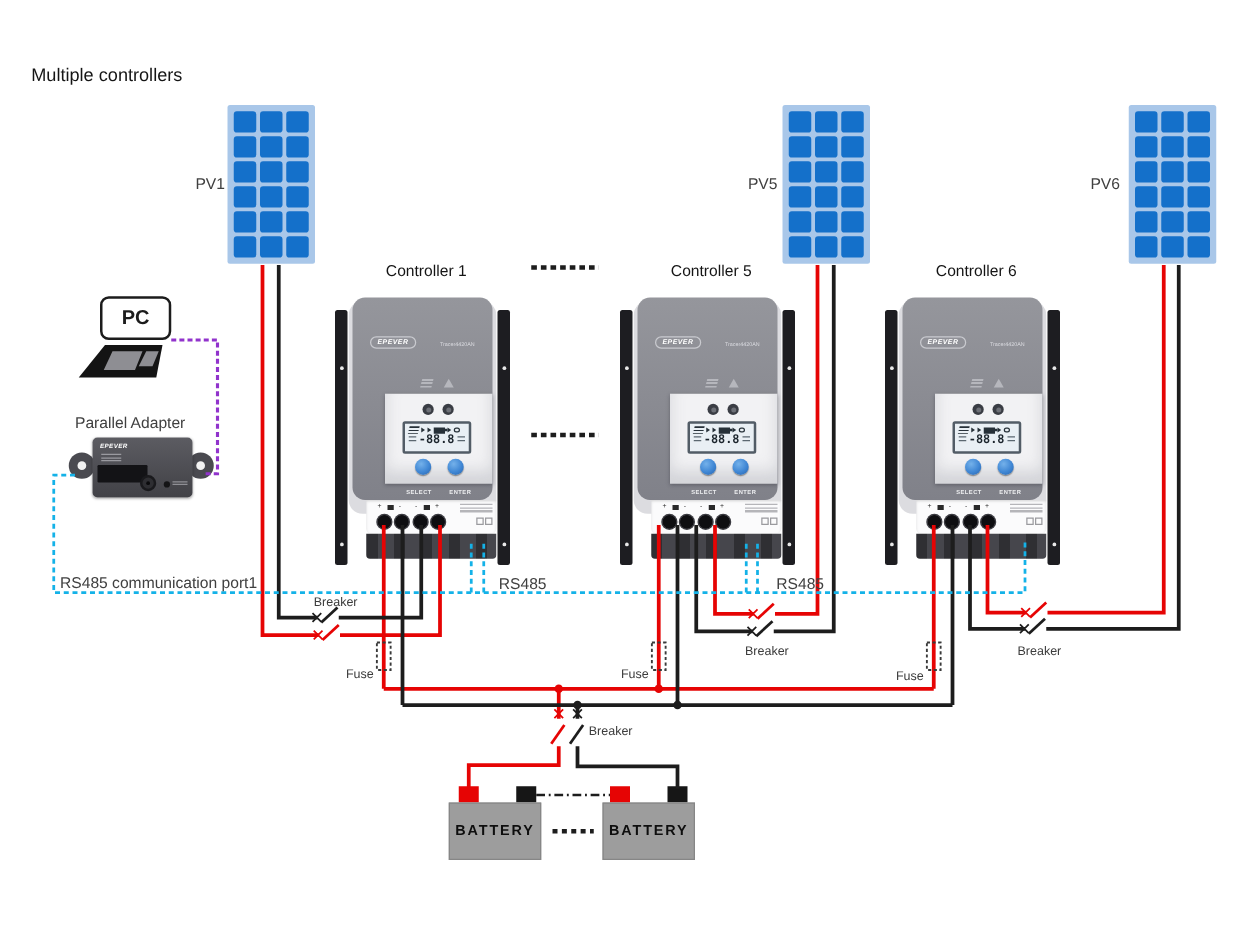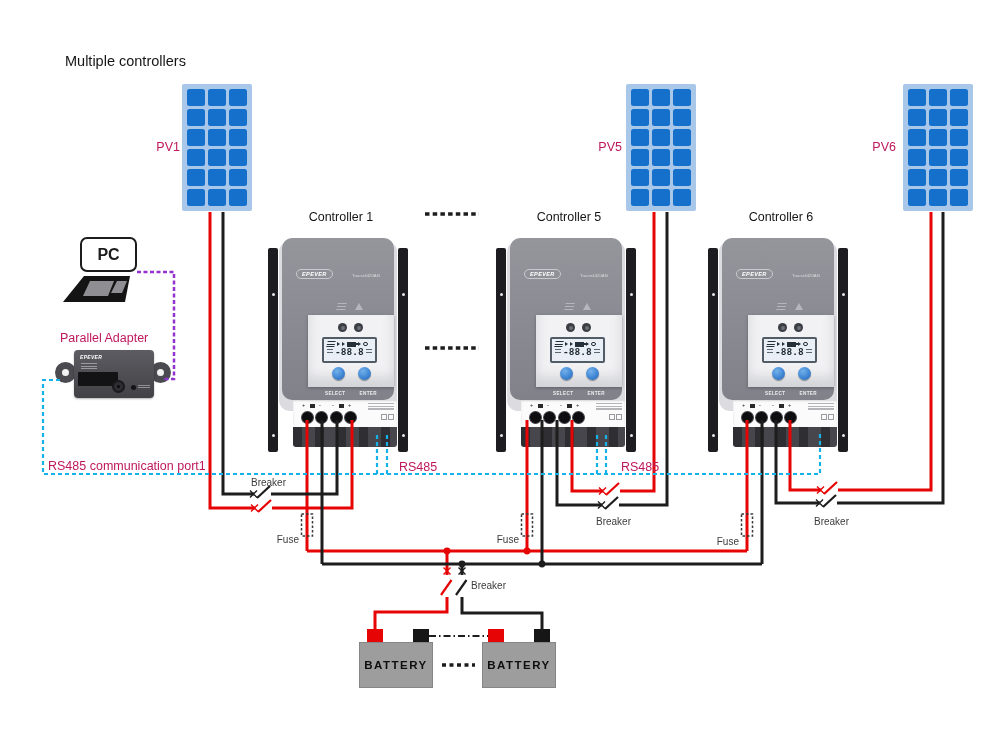--- a/index.html
+++ b/index.html
@@ -1,22 +1,22 @@
 <!DOCTYPE html>
 <html><head>
 <meta charset="utf-8">
 <style>
   html,body{margin:0;padding:0;background:#fff;}
   .canvas{position:relative;width:1000px;height:750px;background:#fff;overflow:hidden;
           font-family:"Liberation Sans",sans-serif;}
   .abs{position:absolute;}
 
   
-  .title{left:25px;top:53px;font-size:14.5px;color:#151515;margin-left:40px;}
-  .lbl{font-size:12.5px;color:#be185d;}
+  .title{left:25px;top:53px;font-size:14.5px;color:#151515;}
+  .lbl{font-size:12.5px;color:#404040;}
   .small-lbl{font-size:10px;color:#3c3c3c;}
   .fuse-lbl{text-align:right;margin-top:16px;}
 
   
   .pv{width:70px;height:127px;background:#a9c7e9;border-radius:2px;box-sizing:border-box;
       padding:5px;display:grid;grid-template-columns:repeat(3,1fr);grid-template-rows:repeat(6,1fr);
       gap:3px;}
   .pv .cell{background:#1470ca;border-radius:2.5px;}
 
   

